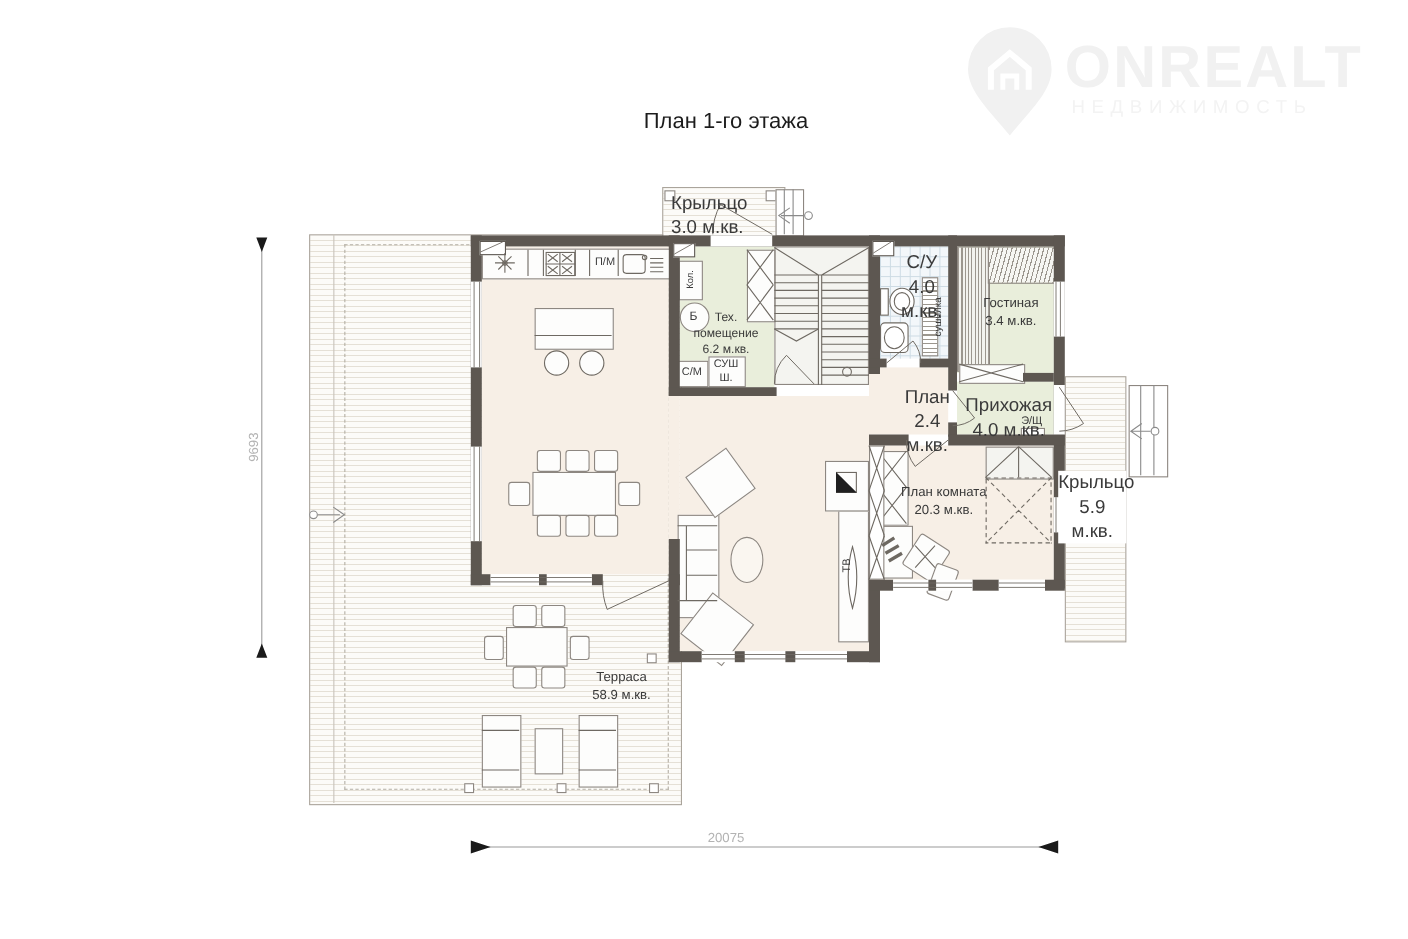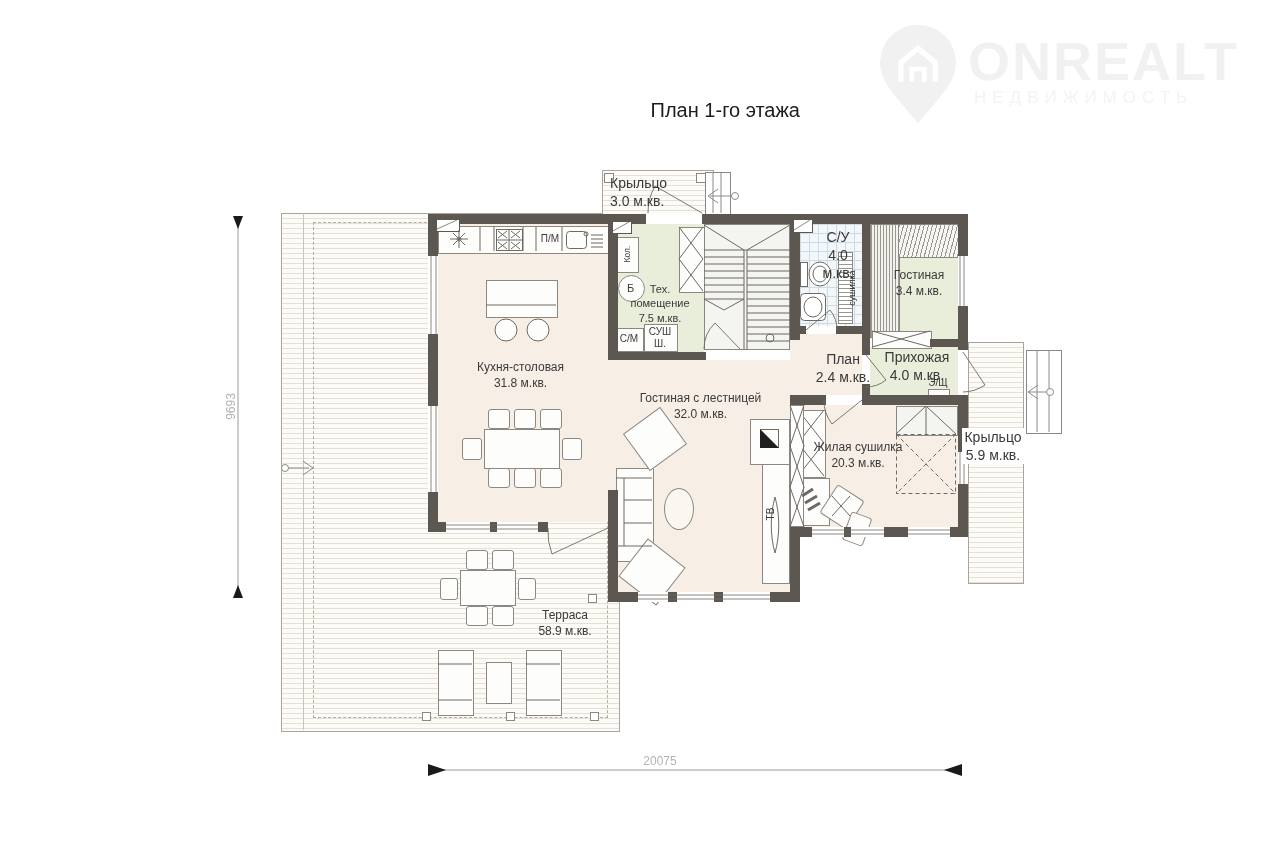--- a/index.html
+++ b/index.html
@@ -1,18 +1,18 @@
 <!DOCTYPE html>
 <html><head>
 <meta charset="utf-8">
 <style>
   html,body{margin:0;padding:0;background:#fff;}
   body{width:1280px;height:854px;font-family:"Liberation Sans",sans-serif;}
   .scene{position:relative;width:1280px;height:854px;background:#fff;overflow:hidden;}
-  .title{position:absolute;left:520px;top:99px;width:280px;text-align:right;font-size:20px;color:#1c1c1c;}
+  .title{position:absolute;left:520px;top:99px;width:280px;text-align:center;font-size:20px;color:#1c1c1c;}
   
   .logo{position:absolute;left:872px;top:22px;width:370px;height:100px;}
   .logo .brand{position:absolute;left:96px;top:8px;font-size:54px;font-weight:bold;letter-spacing:2px;color:#f1f1f1;}
   .logo .tagline{position:absolute;left:102px;top:66px;font-size:17px;letter-spacing:6px;color:#f3f3f3;}
   
   .wall{position:absolute;background:#5d5751;z-index:5;}
   .gap{position:absolute;background:#fff;z-index:6;}
   .fill{position:absolute;z-index:3;}
   .beige{background:#f7efe6;}
   .green{background:#e9eedb;}
@@ -23,21 +23,21 @@
   .furn{position:absolute;background:#fdfdfc;border:1px solid #8d8781;z-index:4;}
   .chair{border-radius:3px;}
   .hatchv{position:absolute;background:repeating-linear-gradient(90deg,#9b968e 0px,#9b968e 1px,#f2f2ee 1px,#f2f2ee 3px);border:1px solid #8d8781;z-index:4;}
   .hatchd{position:absolute;background:repeating-linear-gradient(105deg,#9b968e 0px,#9b968e 1px,#f6f6f2 1px,#f6f6f2 4px);border:1px solid #8d8781;z-index:4;}
   .rack{position:absolute;background:repeating-linear-gradient(180deg,#ffffff 0px,#ffffff 3px,#9b968e 3px,#9b968e 4px);border:1px solid #8d8781;z-index:4;}
   .win{position:absolute;background:#fff;z-index:6;}
   .mull{position:absolute;background:#5d5751;z-index:7;}
   .vent{position:absolute;background:#fff;border:1px solid #5d5751;z-index:6;}
   .post{position:absolute;background:#fff;border:1px solid #8d8781;z-index:4;}
   .lbl{position:absolute;font-size:12px;color:#3a3a3a;text-align:center;line-height:1.3;z-index:8;}
-  .s11{font-size:14px;}
+  .s11{font-size:17px;}
   .s10{font-size:10px;line-height:1.15;}
   .rlbl{position:absolute;display:flex;align-items:center;justify-content:center;transform:rotate(-90deg);z-index:8;color:#3a3a3a;}
   .dim{color:#b3b3b3;font-size:12px;}
   svg.overlay{position:absolute;left:0;top:0;z-index:7;}
   .leftline{position:absolute;background:#c9c4bb;z-index:2;}
   .whitebg{background:#fff;}
 </style>
 </head>
 <body>
 
@@ -295,50 +295,42 @@
 
       <g stroke="#9a9a9a">
         <path d="M238,218 V596"></path>
         <path d="M430,770 H960"></path>
         <path d="M233,216 H243 L238,229 Z M233,598 H243 L238,585 Z" fill="#1a1a1a" stroke="none"></path>
         <path d="M428,764 V776 L446,770 Z M962,764 V776 L944,770 Z" fill="#1a1a1a" stroke="none"></path>
       </g>
     </g>
   </svg>
 
-  <div class="lbl" style="left:448px;top:360px;width:145px;">
-    <div>Кухня-столовая</div>
-    <div>31.8 м.кв.</div>
-  </div>
-  <div class="lbl" style="left:628px;top:391px;width:145px;">
-    <div>Гостиная с лестницей</div>
-    <div>32.0 м.кв.</div>
-  </div>
   <div class="lbl s11" style="left:626px;top:282px;width:68px;font-size:11px;">
     <div>Тех. помещение</div>
-    <div>7.5 м.кв.</div>
+    <div>6.2 м.кв.</div>
   </div>
   <div class="lbl s11" style="left:812px;top:228px;width:52px;">
     <div>С/У</div>
     <div>4.0 м.кв.</div>
   </div>
   <div class="lbl" style="left:881px;top:268px;width:76px;">
     <div>Гостиная</div>
     <div>3.4 м.кв.</div>
   </div>
   <div class="lbl s11" style="left:811px;top:350px;width:64px;">
     <div>План</div>
     <div>2.4 м.кв.</div>
   </div>
-  <div class="lbl s11" style="left:876px;top:348px;width:82px;">
+  <div class="lbl s11" style="left:876px;top:358px;width:82px;">
     <div>Прихожая</div>
     <div>4.0 м.кв.</div>
   </div>
   <div class="lbl" style="left:798px;top:440px;width:120px;">
-    <div>Жилая сушилка</div>
+    <div>План комната</div>
     <div>20.3 м.кв.</div>
   </div>
   <div class="lbl s11" style="left:610px;top:174px;width:70px;text-align:left;">
     <div>Крыльцо</div>
     <div>3.0 м.кв.</div>
   </div>
   <div class="lbl s11 whitebg" style="left:962px;top:428px;width:62px;">
     <div>Крыльцо</div>
     <div>5.9 м.кв.</div>
   </div>

